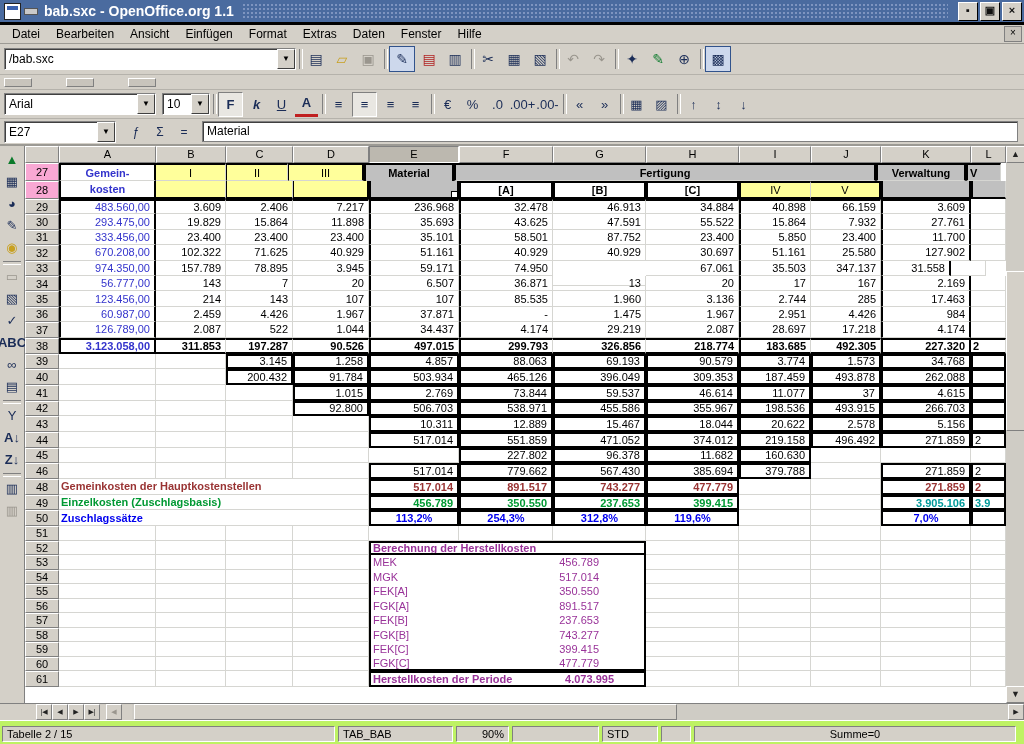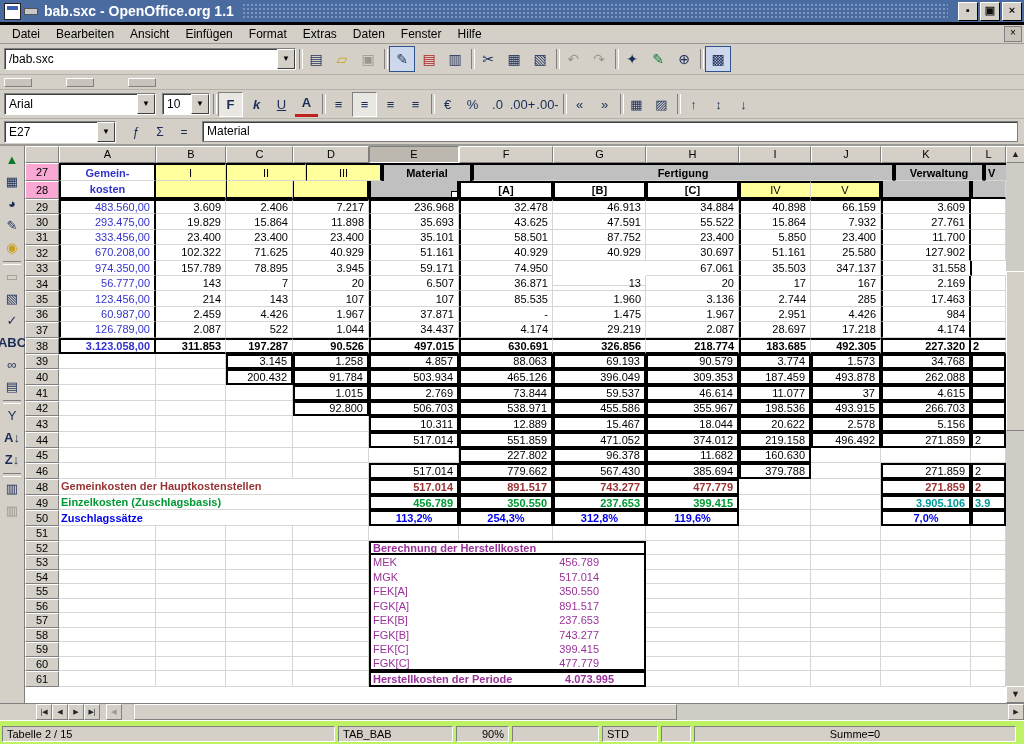--- a/index.html
+++ b/index.html
@@ -261,21 +261,21 @@
           <div class="ch" style="width: 72px;">I</div>
           <div class="ch" style="width: 70px;">J</div>
           <div class="ch" style="width: 90px;">K</div>
           <div class="ch" style="width: 35px;">L</div>
         </div>
       <div id="grid-rows">
           <div class="grow" style="height: 18px;">
             <div class="rh hl">27</div>
             <div class="cell c b blu bl br bt" style="width: 97px;">Gemein-</div>
             <div class="cell c y bt" style="width: 70px;">I</div>
-            <div class="cell c y bt bl1" style="width: 80px;">II</div>
+            <div class="cell c y bt bl1" style="width: 62px;">II</div>
             <div class="cell c y bt bl1 br" style="width: 76px;">III</div>
             <div class="cell c b slt" style="width: 90px;">Material</div>
             <div class="cell c b g bt bl br" style="width: 422px;">Fertigung</div>
             <div class="cell c b g bt bl br" style="width: 90px;">Verwaltung</div>
             <div class="cell l b g bt bl" style="width: 35px;">V</div>
           </div>
           <div class="grow" style="height: 18px;">
             <div class="rh hl">28</div>
             <div class="cell c b blu bl br bb" style="width: 97px;">kosten</div>
             <div class="cell y bb" style="width: 70px;"></div>
@@ -355,21 +355,21 @@
             <div class="cell blu bl br" style="width: 97px;">974.350,00</div>
             <div class="cell" style="width: 70px;">157.789</div>
             <div class="cell" style="width: 67px;">78.895</div>
             <div class="cell" style="width: 76px;">3.945</div>
             <div class="cell bl" style="width: 90px;">59.171</div>
             <div class="cell bl" style="width: 94px;">74.950</div>
             <div class="cell" style="width: 93px; margin-top: 24px;">71.005</div>
             <div class="cell" style="width: 93px;">67.061</div>
             <div class="cell bl" style="width: 72px;">35.503</div>
             <div class="cell" style="width: 70px;">347.137</div>
-            <div class="cell bl br" style="width: 91px;">31.558</div>
+            <div class="cell bl br" style="width: 70px;">31.558</div>
             <div class="cell" style="width: 35px;"></div>
           </div>
           <div class="grow" style="height: 15.4px;">
             <div class="rh">34</div>
             <div class="cell blu bl br" style="width: 97px;">56.777,00</div>
             <div class="cell" style="width: 70px;">143</div>
             <div class="cell" style="width: 67px;">7</div>
             <div class="cell" style="width: 76px;">20</div>
             <div class="cell bl" style="width: 90px;">6.507</div>
             <div class="cell bl" style="width: 94px;">36.871</div>
@@ -425,21 +425,21 @@
             <div class="cell bl br" style="width: 90px;">4.174</div>
             <div class="cell" style="width: 35px;"></div>
           </div>
           <div class="grow" style="height: 16px;">
             <div class="rh">38</div>
             <div class="cell b blu bl br bt bb" style="width: 97px;">3.123.058,00</div>
             <div class="cell b bt bb" style="width: 70px;">311.853</div>
             <div class="cell b bt bb" style="width: 67px;">197.287</div>
             <div class="cell b bt bb" style="width: 76px;">90.526</div>
             <div class="cell b bt bb bl" style="width: 90px;">497.015</div>
-            <div class="cell b bt bb bl" style="width: 94px;">630.691</div>
+            <div class="cell b bt bb bl" style="width: 94px;">299.793</div>
             <div class="cell b bt bb" style="width: 93px;">326.856</div>
             <div class="cell b bt bb" style="width: 93px;">218.774</div>
             <div class="cell b bt bb bl" style="width: 72px;">183.685</div>
             <div class="cell b bt bb" style="width: 70px;">492.305</div>
             <div class="cell b bt bb bl br" style="width: 90px;">227.320</div>
             <div class="cell l b bt bb" style="width: 35px;">2</div>
           </div>
           <div class="grow" style="height: 15.7px;">
             <div class="rh">39</div>
             <div class="cell" style="width: 97px;"></div>

